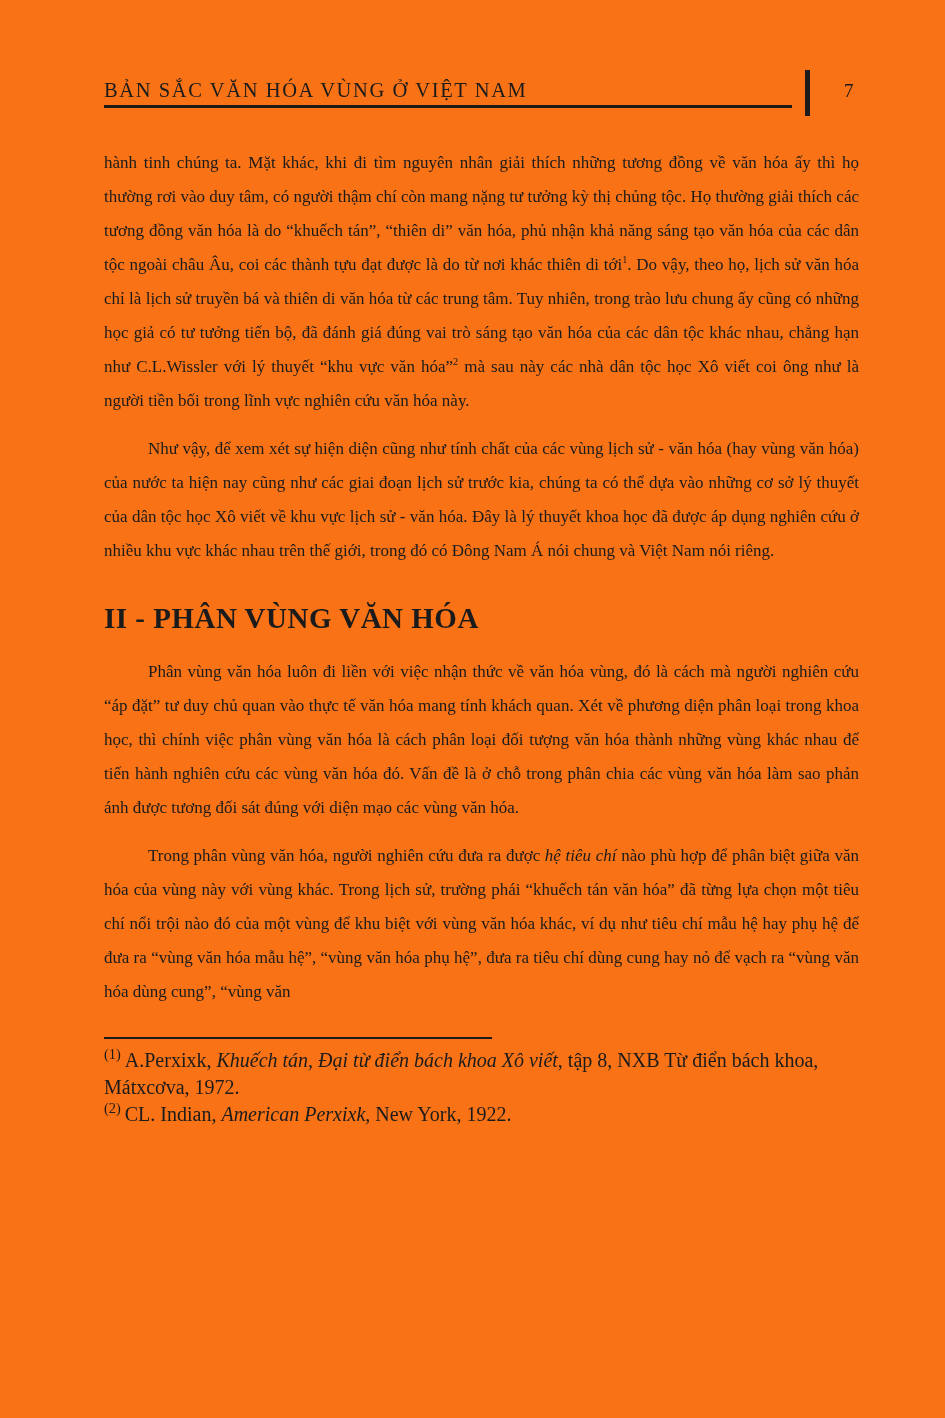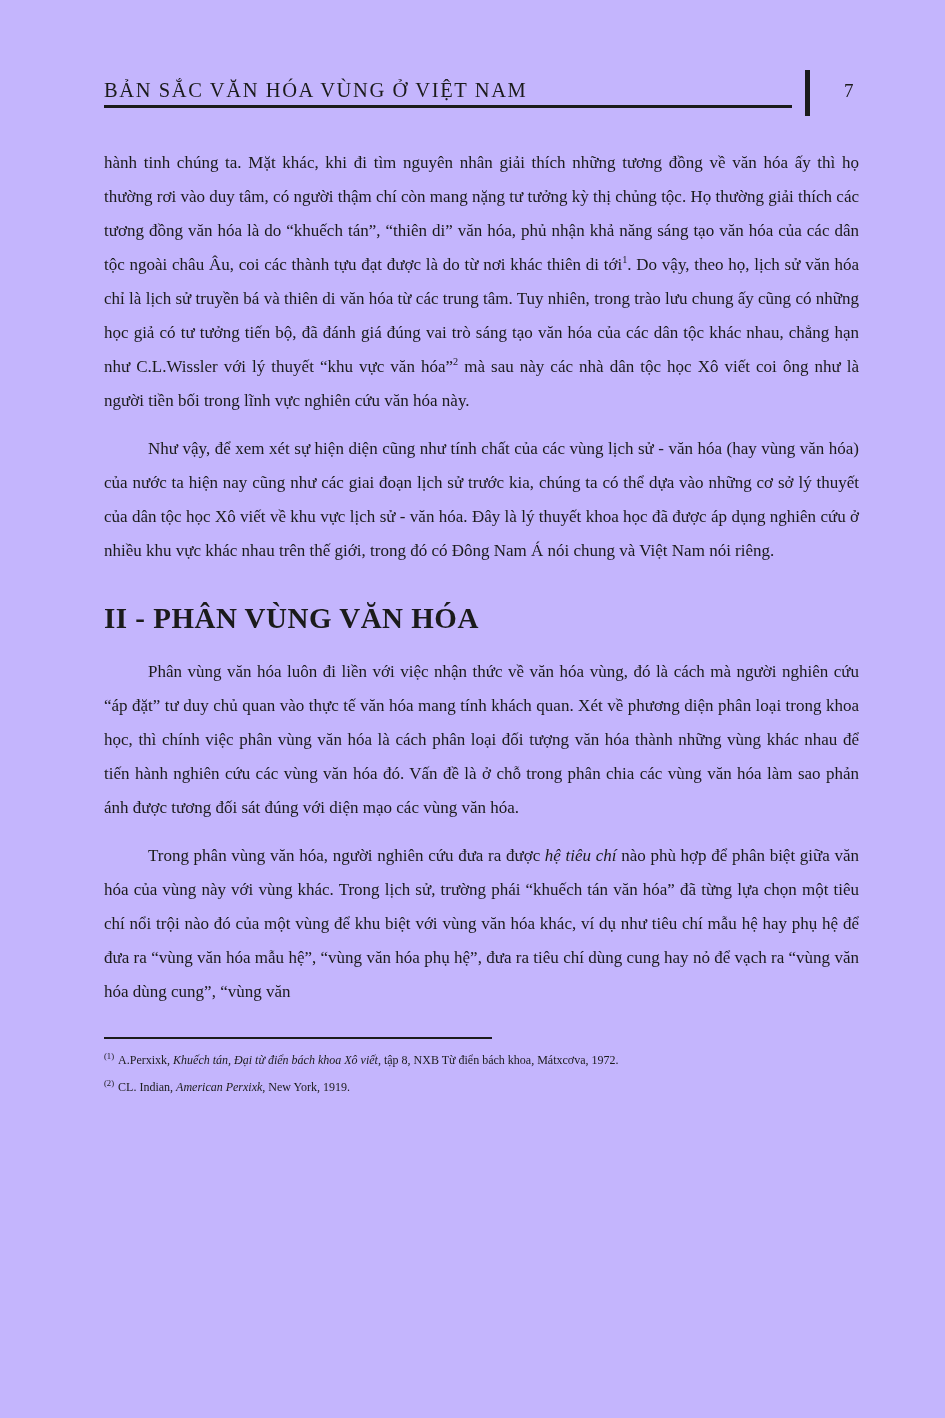--- a/index.html
+++ b/index.html
@@ -5,21 +5,21 @@
   * { margin:0; padding:0; box-sizing:border-box; }
   html,body { background:#ffffff; }
   body {
     width:945px; height:1418px;
     font-family:"Liberation Serif", serif;
     color:#1b1b1b;
     overflow:hidden;
   }
   .page {
     width:945px; height:1418px;
-    background:#c4b5fd;
+    background:#f97316;
     padding:72px 86px 0 104px;
     position:relative;
   }
 
   
   .page-header { position:relative; height:46px; margin-bottom:28px; }
   .header-left {
     position:absolute; left:0; top:0;
     width:688px; height:36px;
     border-bottom:3px solid #1b1b1b;
@@ -64,21 +64,21 @@
   em { }
 
   
   .footnote-area { margin-top:28px; width:755px; }
   .footnote-rule {
     width:388px;
     border-top:2px solid #1b1b1b;
     margin-bottom:8px;
   }
   .footnote {
-    font-size:12px;
+    font-size:20px;
     line-height:27px;
     text-align:left;
   }
   .footnote .fn-marker {
     font-size:0.72em;
     vertical-align:super;
     line-height:0;
     margin-right:4px;
   }
 </style>
@@ -107,16 +107,16 @@
 
     <p class="para indent"><span>Trong phân vùng văn hóa, người nghiên cứu đưa ra được </span><em>hệ tiêu chí</em><span> nào phù hợp để phân biệt giữa văn hóa của vùng này với vùng khác. Trong lịch sử, trường phái “khuếch tán văn hóa” đã từng lựa chọn một tiêu chí nổi trội nào đó của một vùng để khu biệt với vùng văn hóa khác, ví dụ như tiêu chí mẫu hệ hay phụ hệ để đưa ra “vùng văn hóa mẫu hệ”, “vùng văn hóa phụ hệ”, đưa ra tiêu chí dùng cung hay nỏ để vạch ra “vùng văn hóa dùng cung”, “vùng văn</span></p>
 
   </main>
 
   <footer class="footnote-area">
     <div class="footnote-rule"></div>
 
     <div class="footnote"><sup class="fn-marker">(1)</sup><span>A.Perxixk, </span><em>Khuếch tán, Đại từ điển bách khoa Xô viết</em><span>, tập 8, NXB Từ điển bách khoa, Mátxcơva, 1972.</span></div>
 
-    <div class="footnote"><sup class="fn-marker">(2)</sup><span>CL. Indian, </span><em>American Perxixk</em><span>, New York, 1919.</span></div>
+    <div class="footnote"><sup class="fn-marker">(2)</sup><span>CL. Indian, </span><em>American Perxixk</em><span>, New York, 1922.</span></div>
   </footer>
 
 </div>
 
 </body></html>

